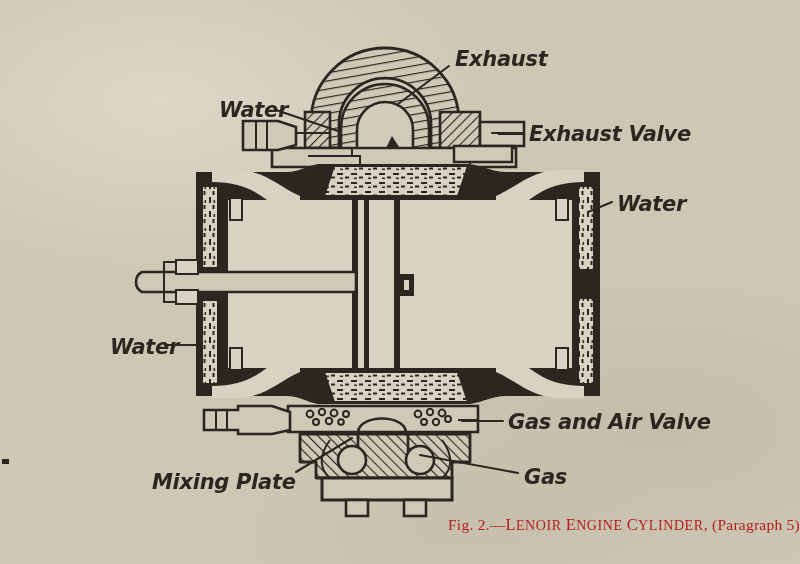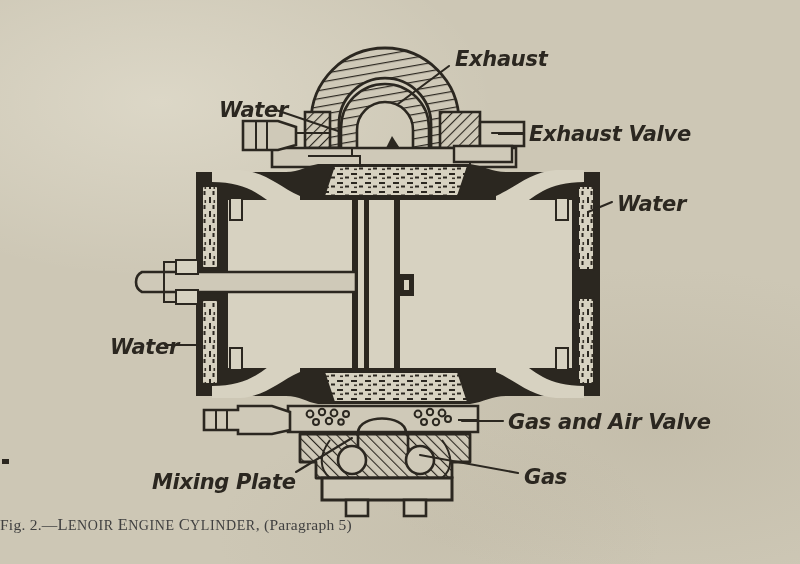--- a/index.html
+++ b/index.html
@@ -28,22 +28,22 @@
   #figure-svg {
     position: absolute;
     left: 0;
     top: 0;
   }
   .caption {
     position: absolute;
     left: 0;
     right: 0;
     top: 515px;
-    text-align: left;
-    color: #404040;
+    text-align: right;
+    color: #b91c1c;
     font-family: "Liberation Serif", serif;
     font-size: 15.5px;
     letter-spacing: 0.25px;
     white-space: nowrap;
   }
   .caption .sc {
     font-size: 14px;
     letter-spacing: 0.6px;
   }
   .caption .sc-first {

